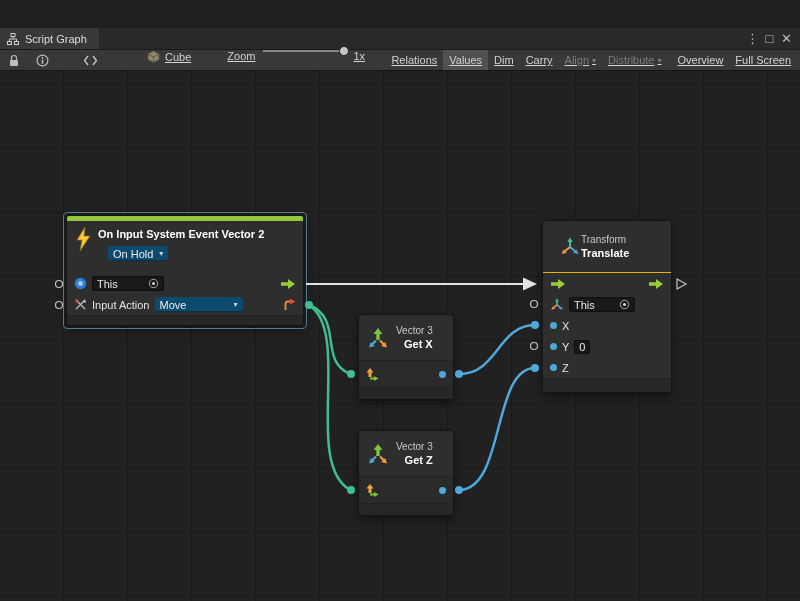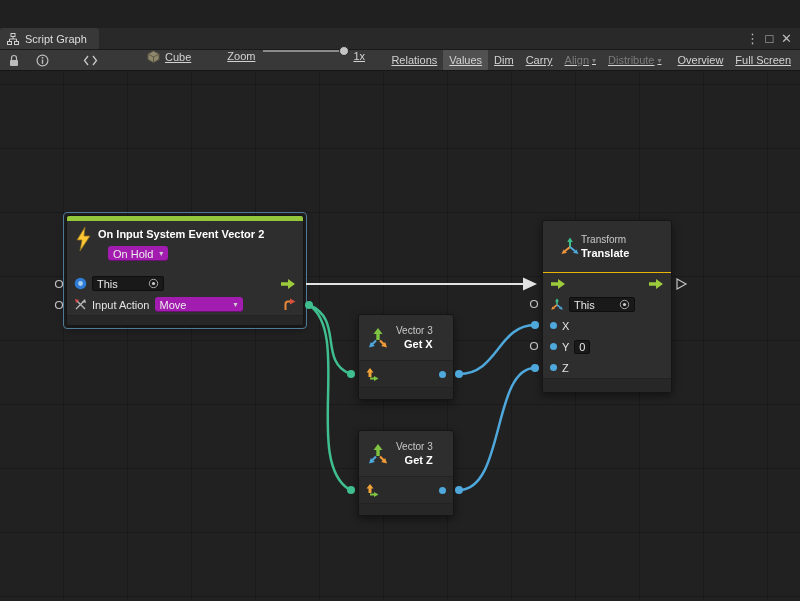--- a/index.html
+++ b/index.html
@@ -41,21 +41,21 @@
 
   
   .node { position:absolute; background:#2e2e2e; border:1px solid #151515; border-radius:3px;
           box-shadow:0 3px 9px rgba(0,0,0,.45); color:#e4e4e4; font-size:11px; z-index:2; }
   .node .sub  { font-size:10px; color:#c9c9c9; line-height:13px; }
   .node .name { font-size:11px; color:#ffffff; font-weight:600; line-height:15px;text-align:right; }
   .node-footer { height:10px; background:#272727; border-top:1px solid #222222; border-radius:0 0 2px 2px; }
   .row { display:flex; align-items:center; height:21px; padding:0 7px; gap:5px; }
   .flex { flex:1; }
 
-  .dropdown { background:#a21caf; border-radius:3px; height:15px; display:inline-flex;
+  .dropdown { background:#0c4a6e; border-radius:3px; height:15px; display:inline-flex;
               align-items:center; padding:0 5px; gap:6px; color:#ededed;
               box-shadow:inset 0 -1px 0 rgba(0,0,0,.35); }
   .dropdown .caret { font-size:8px; color:#d0d0d0; }
   .objfield { background:#191919; border:1px solid #0e0e0e; border-radius:2px; height:15px;
               display:inline-flex; align-items:center; padding:0 4px; color:#e8e8e8; }
   .valuebox { background:#191919; border:1px solid #0e0e0e; border-radius:2px; height:14px;
               min-width:15px; padding:0 4px; display:inline-flex; align-items:center; color:#eaeaea; }
   .dot { width:7px; height:7px; border-radius:50%; background:#4FA8DC; flex:none; }
 
   

